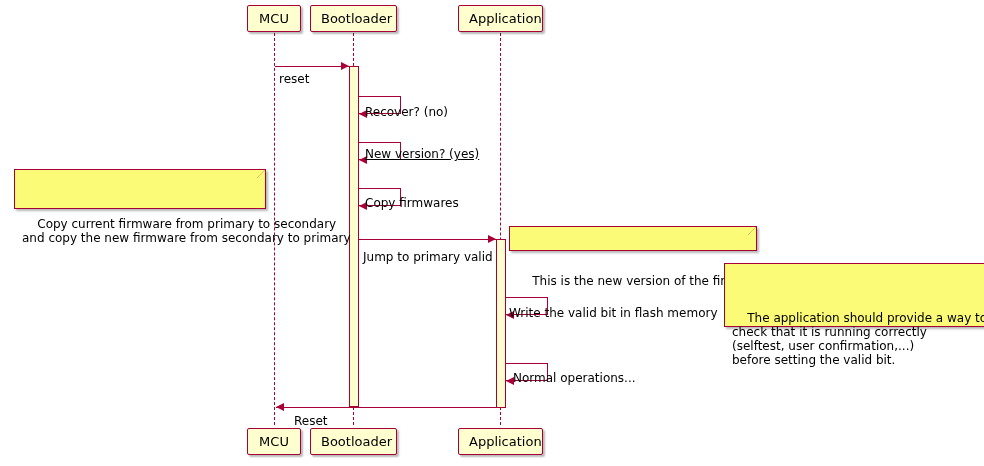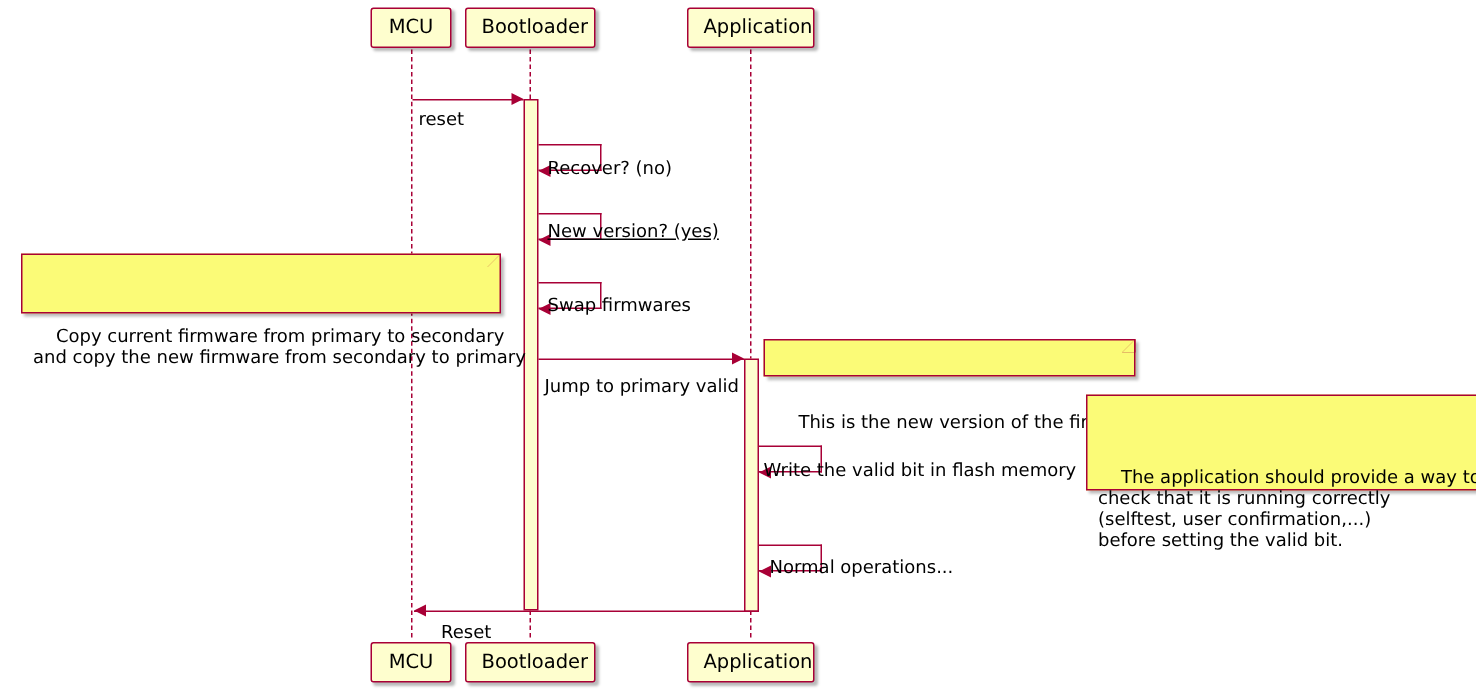--- a/index.html
+++ b/index.html
@@ -135,23 +135,23 @@
   <div class="self-msg" style="left:359px; top:96px; width:42px; height:18px;"></div>
   <div class="arrow-head-left" style="left:359px; top:110px;"></div>
   <div class="msg-label" style="left:365px; top:85px;">Recover? (no)</div>
 
   <div class="self-msg" style="left:359px; top:142px; width:42px; height:18px;"></div>
   <div class="arrow-head-left" style="left:359px; top:156px;"></div>
   <div class="msg-label" style="left:365px; top:127px;text-decoration:underline;">New version? (yes)</div>
 
   <div class="self-msg" style="left:359px; top:188px; width:42px; height:18px;"></div>
   <div class="arrow-head-left" style="left:359px; top:202px;"></div>
-  <div class="msg-label" style="left:365px; top:176px;">Swap firmwares</div>
+  <div class="msg-label" style="left:365px; top:176px;">Copy firmwares</div>
 
-  <div class="note" style="left:14px; top:169px; width:320px; height:40px;">
+  <div class="note" style="left:14px; top:169px; width:252px; height:40px;">
     <div class="fold"></div>
     <div class="fold-inner"></div>
     <span>Copy current firmware from primary to secondary
 and copy the new firmware from secondary to primary</span>
   </div>
 
   <div class="arrow-line" style="left:359px; top:239px; width:137px;"></div>
   <div class="arrow-head-right" style="left:488px; top:235px;"></div>
   <div class="msg-label" style="left:363px; top:230px;">Jump to primary valid</div>
 

